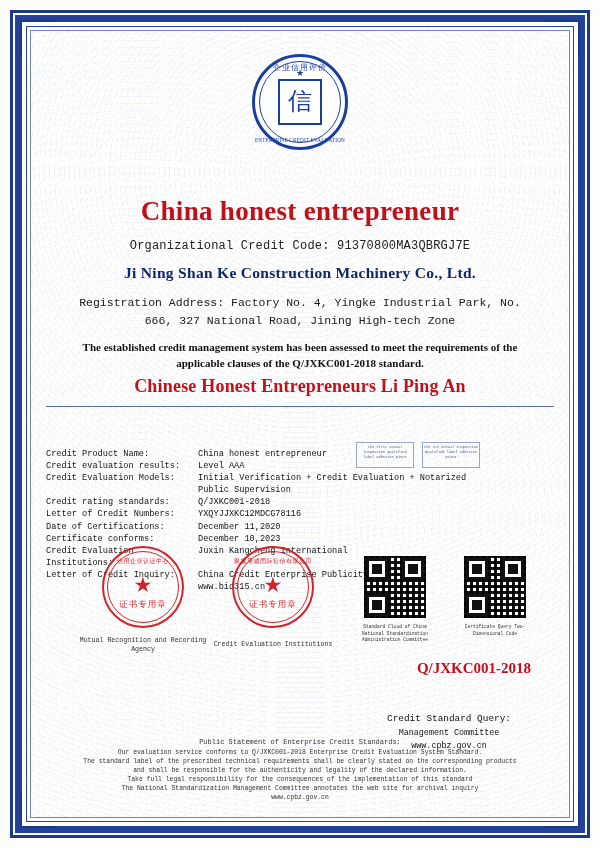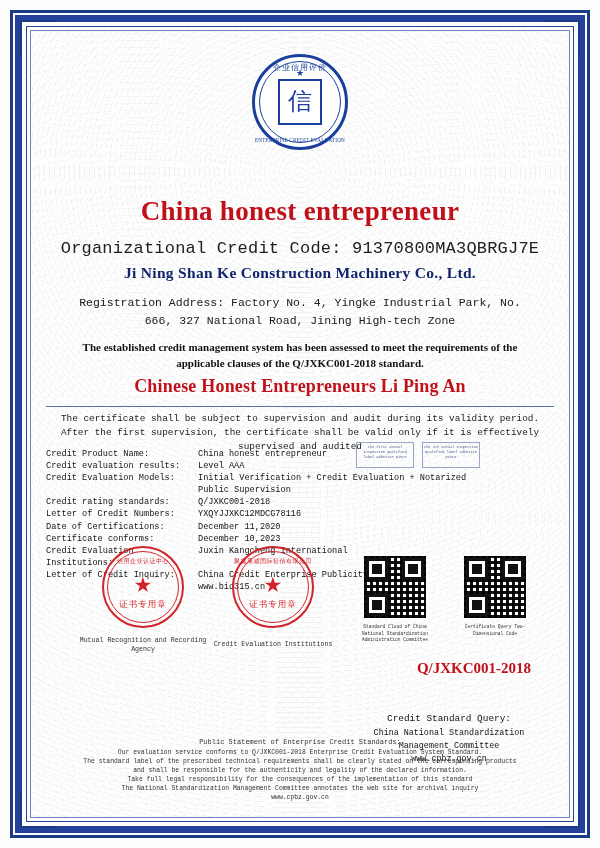--- a/index.html
+++ b/index.html
@@ -142,21 +142,21 @@
     font-size: 27px;
     font-weight: bold;
     letter-spacing: 0.3px;
     font-family: "Liberation Serif", serif;
   }
   .credit-code {
     position: absolute;
     left: 0; right: 0; top: 203px;
     text-align: center;
     color: #202020;
-    font-size: 17px;
+    font-size: 12px;
     font-family: "Liberation Mono", monospace;
     letter-spacing: 0.2px;
   }
   .company {
     position: absolute;
     left: 0; right: 0; top: 228px;
     text-align: center;
     color: #12246b;
     font-size: 15.5px;
     font-weight: bold;
@@ -400,21 +400,20 @@
       </div>
     </div>
 
     <div class="main-title">China honest entrepreneur</div>
     <div class="credit-code">Organizational Credit Code: 91370800MA3QBRGJ7E</div>
     <div class="company">Ji Ning Shan Ke Construction Machinery Co., Ltd.</div>
     <div class="address">Registration Address: Factory No. 4, Yingke Industrial Park, No. 666, 327 National Road, Jining High-tech Zone</div>
     <div class="statement">The established credit management system has been assessed to meet the requirements of the applicable clauses of the Q/JXKC001-2018 standard.</div>
     <div class="honor">Chinese Honest Entrepreneurs Li Ping An</div>
     <div class="divider"></div>
-    <div class="supervision">The certificate shall be subject to supervision and audit during its validity period. After the first supervision, the certificate shall be valid only if it is effectively supervised and audited</div>
 
     <div class="details" id="details-list">
         <div class="row">
           <div class="lbl">Credit Product Name:</div>
           <div class="val">China honest entrepreneur</div>
         </div>
         <div class="row">
           <div class="lbl">Credit evaluation results:</div>
           <div class="val">Level AAA</div>
         </div>
@@ -502,21 +501,20 @@
             <i></i>
           </div>
       </div>
       <div class="qr-cap" style="left:416px; top:78px;">Certificate Query Two-Dimensional Code</div>
     </div>
 
     <div class="cert-no">Q/JXKC001-2018</div>
 
     <div class="query-block">
       <div class="hd">Credit Standard Query:</div>
-      <div>China National Standardization</div>
       <div>Management Committee</div>
       <div>www.cpbz.gov.cn</div>
     </div>
 
     <div class="footer">
       <div class="hd">Public Statement of Enterprise Credit Standards:</div>
       <div id="footer-lines">
           <div>Our evaluation service conforms to Q/JXKC001-2018 Enterprise Credit Evaluation System Standard.</div>
           <div>The standard label of the prescribed technical requirements shall be clearly stated on the corresponding products</div>
           <div>and shall be responsible for the authenticity and legality of the declared information.</div>

